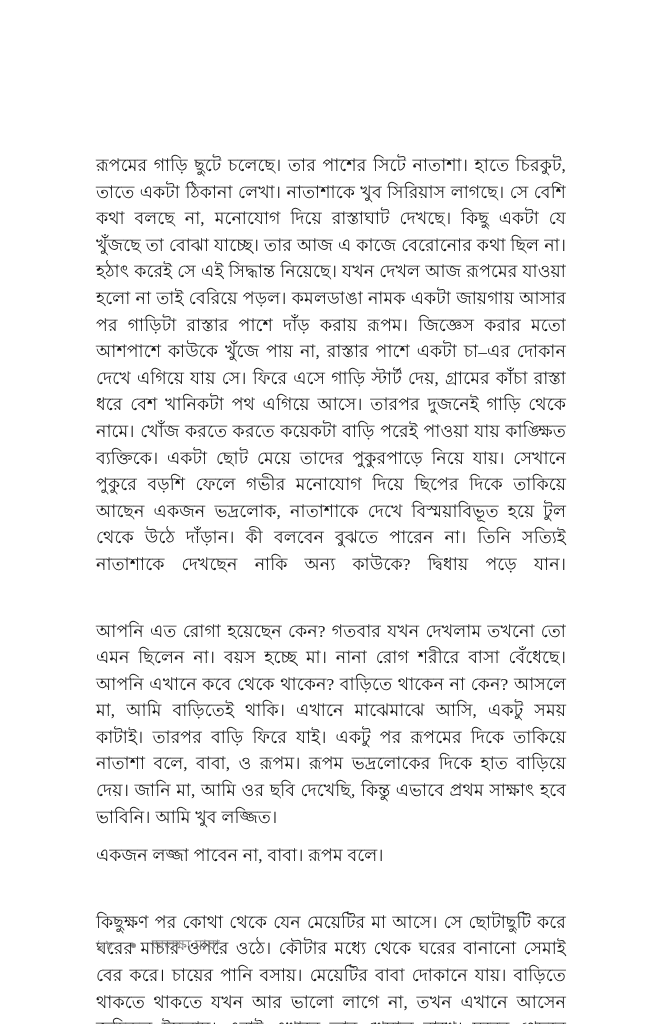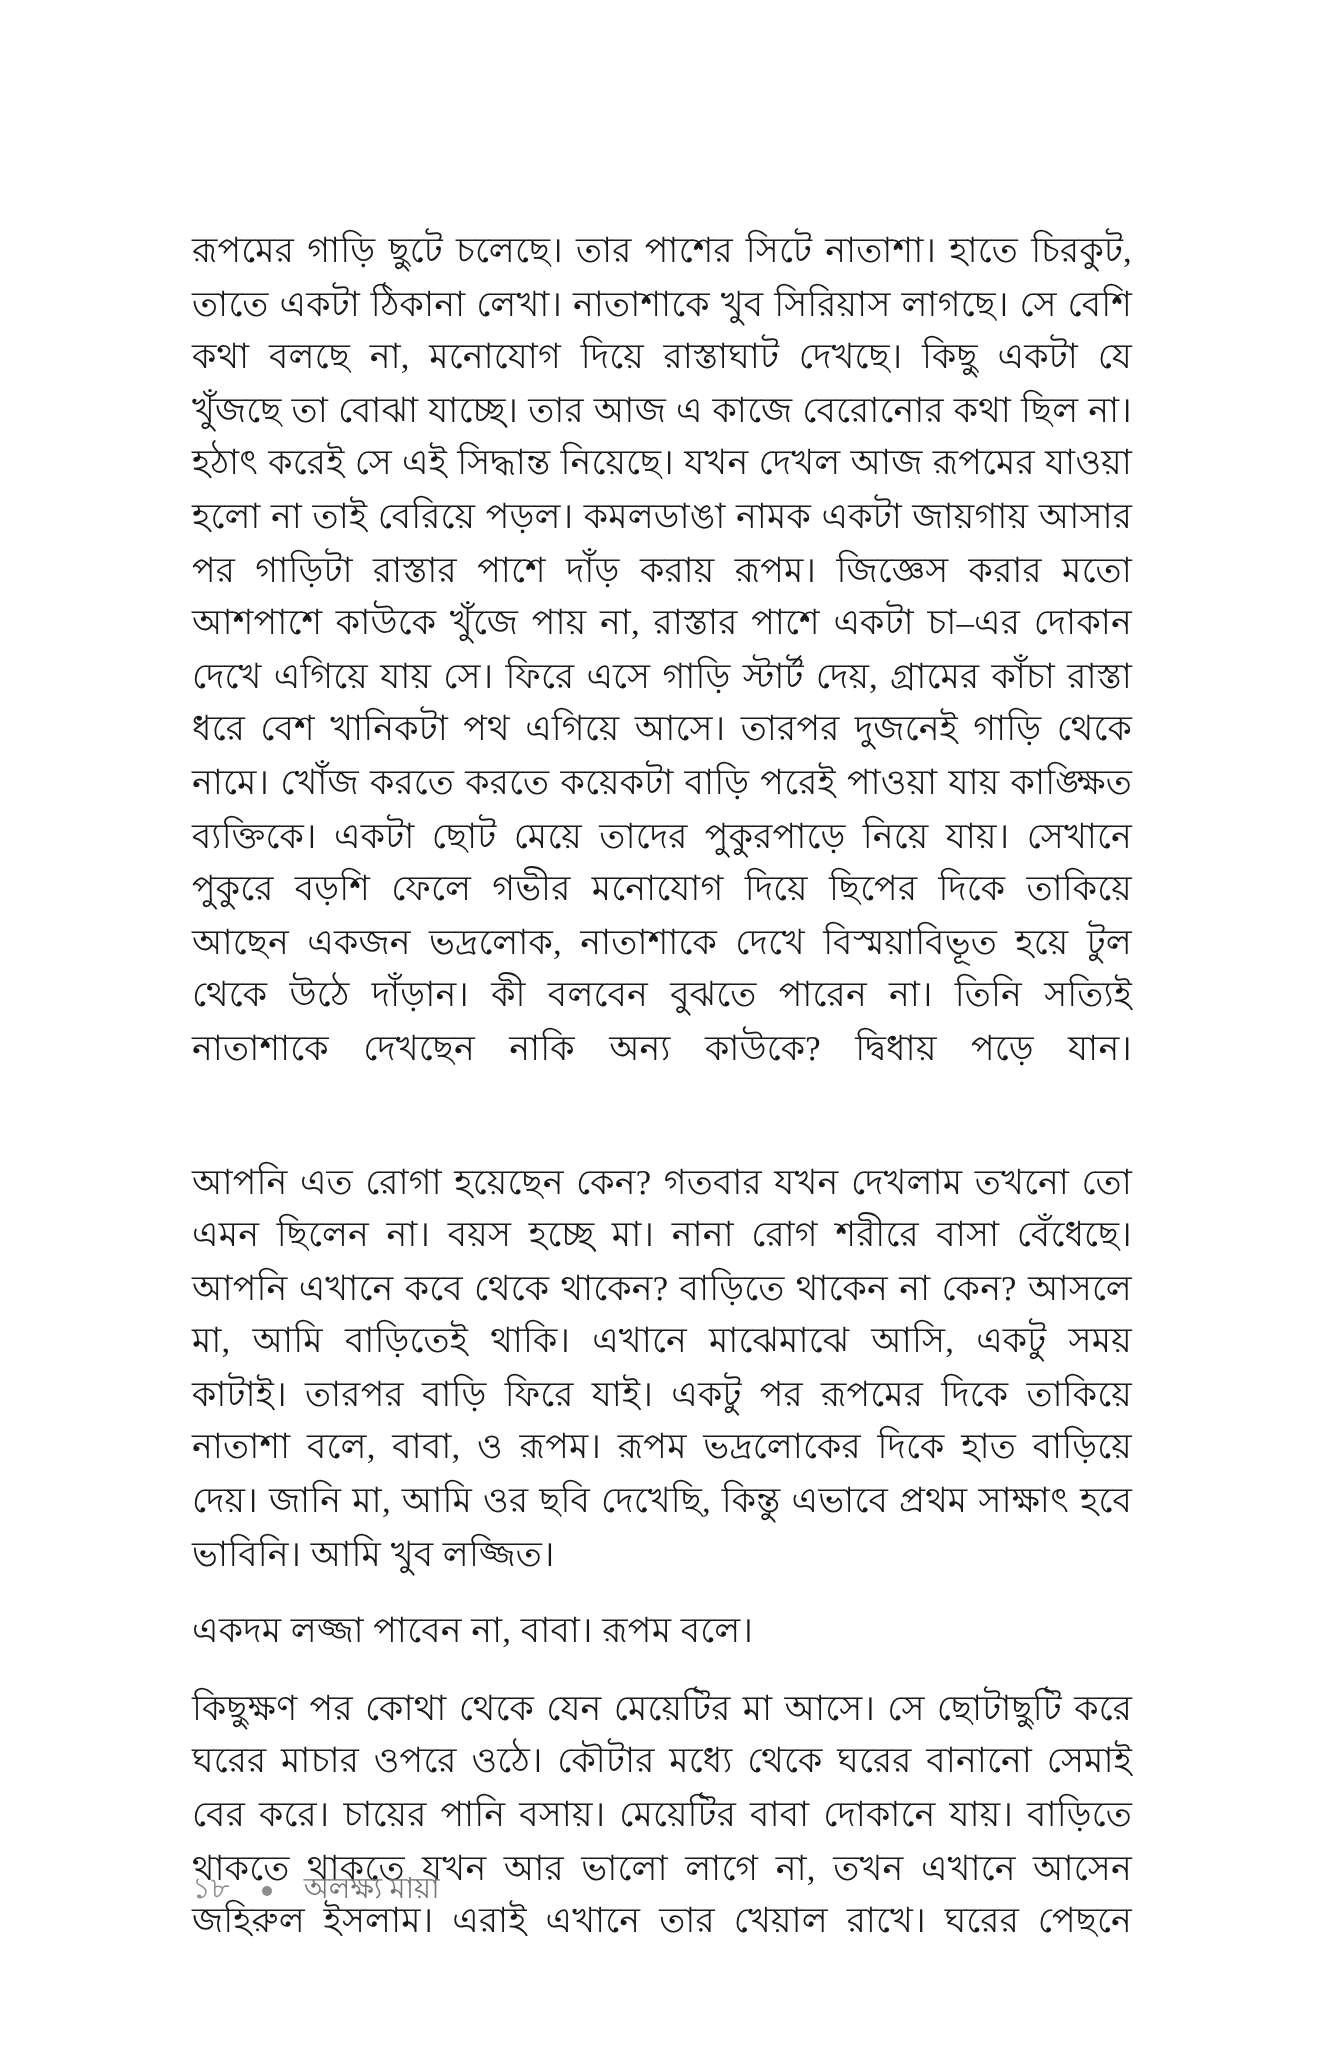--- a/index.html
+++ b/index.html
@@ -42,20 +42,21 @@
     font-family: "Liberation Serif", "DejaVu Serif", serif;
   }
 
   .para:last-of-type {
     margin-bottom: 0;
   }
 
   
   .para.justify-all {
     text-align-last: justify;
+    margin-top: 40px;
   }
 
   .para.flush-last {
     text-align-last: left;
     margin-top: 40px;
   }
 
   .para.short {
     text-align: left;
     text-align-last: left;
@@ -96,21 +97,21 @@
 <body>
 
 <div id="page">
 
   <div id="text-column">
 
     <p class="para justify-all">রূপমের গাড়ি ছুটে চলেছে। তার পাশের সিটে নাতাশা। হাতে চিরকুট, তাতে একটা ঠিকানা লেখা। নাতাশাকে খুব সিরিয়াস লাগছে। সে বেশি কথা বলছে না, মনোযোগ দিয়ে রাস্তাঘাট দেখছে। কিছু একটা যে খুঁজছে তা বোঝা যাচ্ছে। তার আজ এ কাজে বেরোনোর কথা ছিল না। হঠাৎ করেই সে এই সিদ্ধান্ত নিয়েছে। যখন দেখল আজ রূপমের যাওয়া হলো না তাই বেরিয়ে পড়ল। কমলডাঙা নামক একটা জায়গায় আসার পর গাড়িটা রাস্তার পাশে দাঁড় করায় রূপম। জিজ্ঞেস করার মতো আশপাশে কাউকে খুঁজে পায় না, রাস্তার পাশে একটা চা–এর দোকান দেখে এগিয়ে যায় সে। ফিরে এসে গাড়ি স্টার্ট দেয়, গ্রামের কাঁচা রাস্তা ধরে বেশ খানিকটা পথ এগিয়ে আসে। তারপর দুজনেই গাড়ি থেকে নামে। খোঁজ করতে করতে কয়েকটা বাড়ি পরেই পাওয়া যায় কাঙ্ক্ষিত ব্যক্তিকে। একটা ছোট মেয়ে তাদের পুকুরপাড়ে নিয়ে যায়। সেখানে পুকুরে বড়শি ফেলে গভীর মনোযোগ দিয়ে ছিপের দিকে তাকিয়ে আছেন একজন ভদ্রলোক, নাতাশাকে দেখে বিস্ময়াবিভূত হয়ে টুল থেকে উঠে দাঁড়ান। কী বলবেন বুঝতে পারেন না। তিনি সত্যিই নাতাশাকে দেখছেন নাকি অন্য কাউকে? দ্বিধায় পড়ে যান।</p>
 
     <p class="para flush-last">আপনি এত রোগা হয়েছেন কেন? গতবার যখন দেখলাম তখনো তো এমন ছিলেন না। বয়স হচ্ছে মা। নানা রোগ শরীরে বাসা বেঁধেছে। আপনি এখানে কবে থেকে থাকেন? বাড়িতে থাকেন না কেন? আসলে মা, আমি বাড়িতেই থাকি। এখানে মাঝেমাঝে আসি, একটু সময় কাটাই। তারপর বাড়ি ফিরে যাই। একটু পর রূপমের দিকে তাকিয়ে নাতাশা বলে, বাবা, ও রূপম। রূপম ভদ্রলোকের দিকে হাত বাড়িয়ে দেয়। জানি মা, আমি ওর ছবি দেখেছি, কিন্তু এভাবে প্রথম সাক্ষাৎ হবে ভাবিনি। আমি খুব লজ্জিত।</p>
 
-    <p class="para short">একদম লজ্জা পাবেন না, বাবা। রূপম বলে।</p>
+    <p class="para short">একজন লজ্জা পাবেন না, বাবা। রূপম বলে।</p>
 
     <p class="para justify-all">কিছুক্ষণ পর কোথা থেকে যেন মেয়েটির মা আসে। সে ছোটাছুটি করে ঘরের মাচার ওপরে ওঠে। কৌটার মধ্যে থেকে ঘরের বানানো সেমাই বের করে। চায়ের পানি বসায়। মেয়েটির বাবা দোকানে যায়। বাড়িতে থাকতে থাকতে যখন আর ভালো লাগে না, তখন এখানে আসেন জহিরুল ইসলাম। এরাই এখানে তার খেয়াল রাখে। ঘরের পেছনে</p>
 
   </div>
 
   <div id="footer">
     <span class="folio-number">১৮</span>
     <span class="folio-sep"></span>
     <span class="folio-title">অলক্ষ্য মায়া</span>
   </div>

